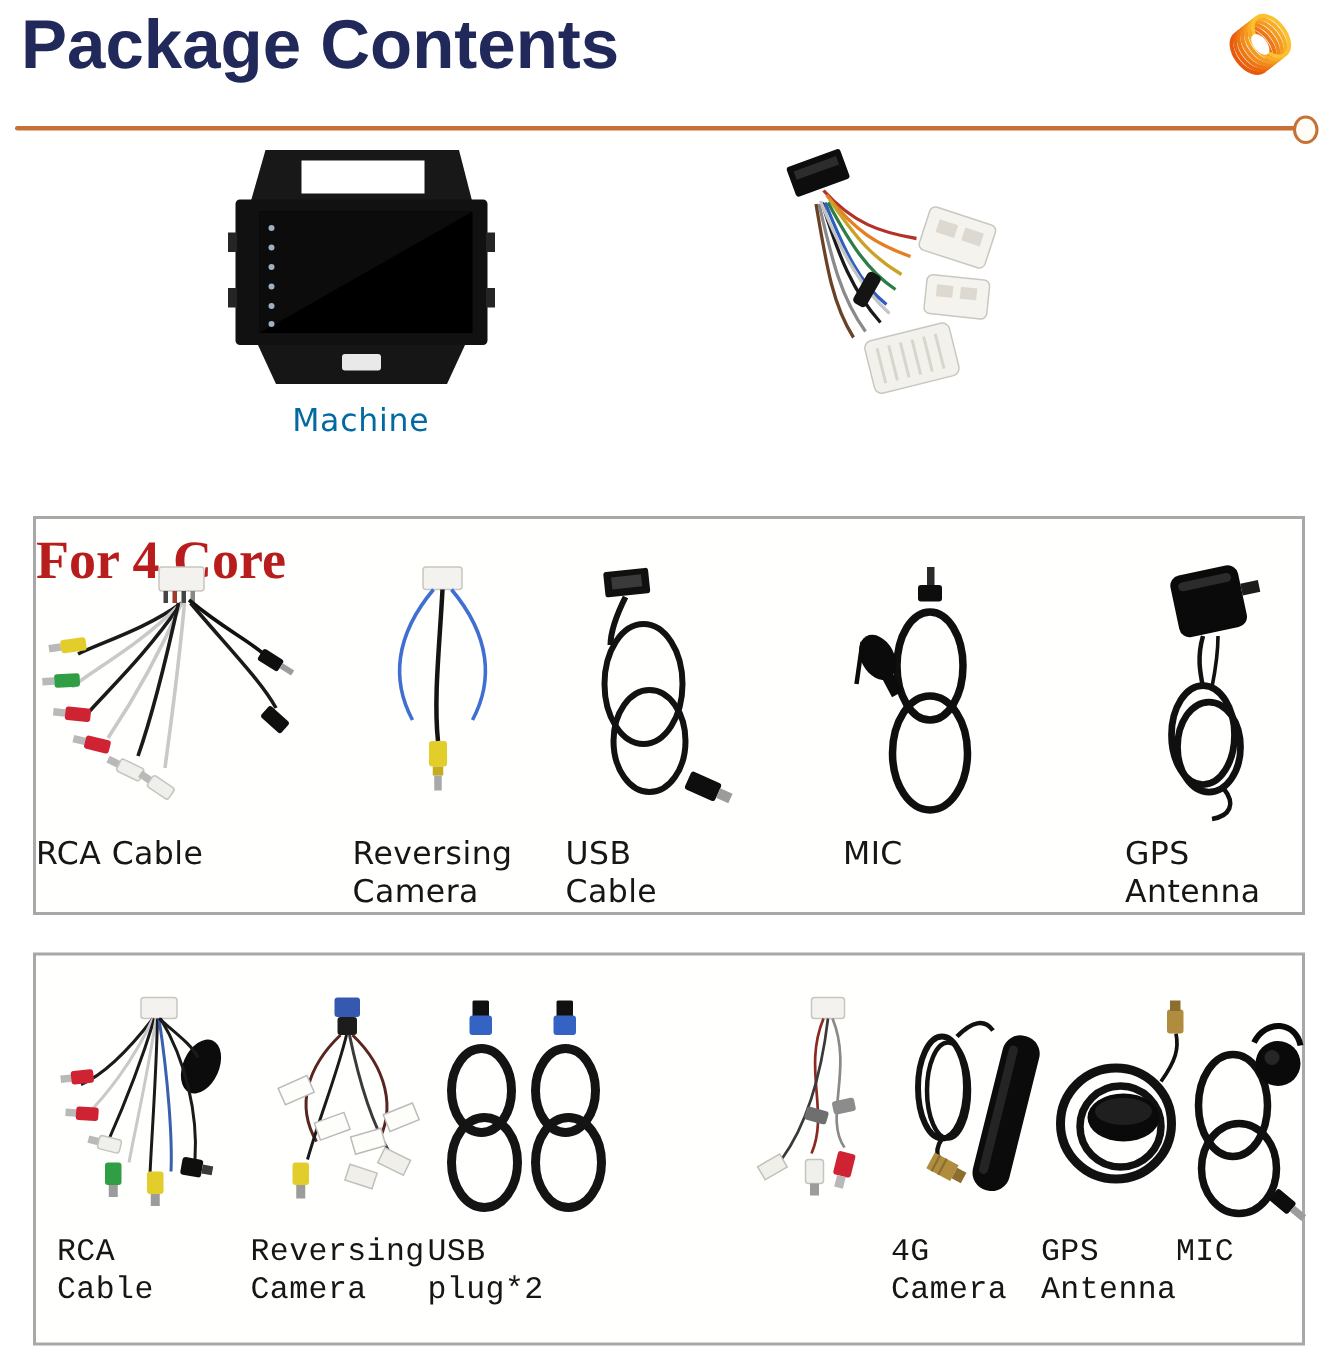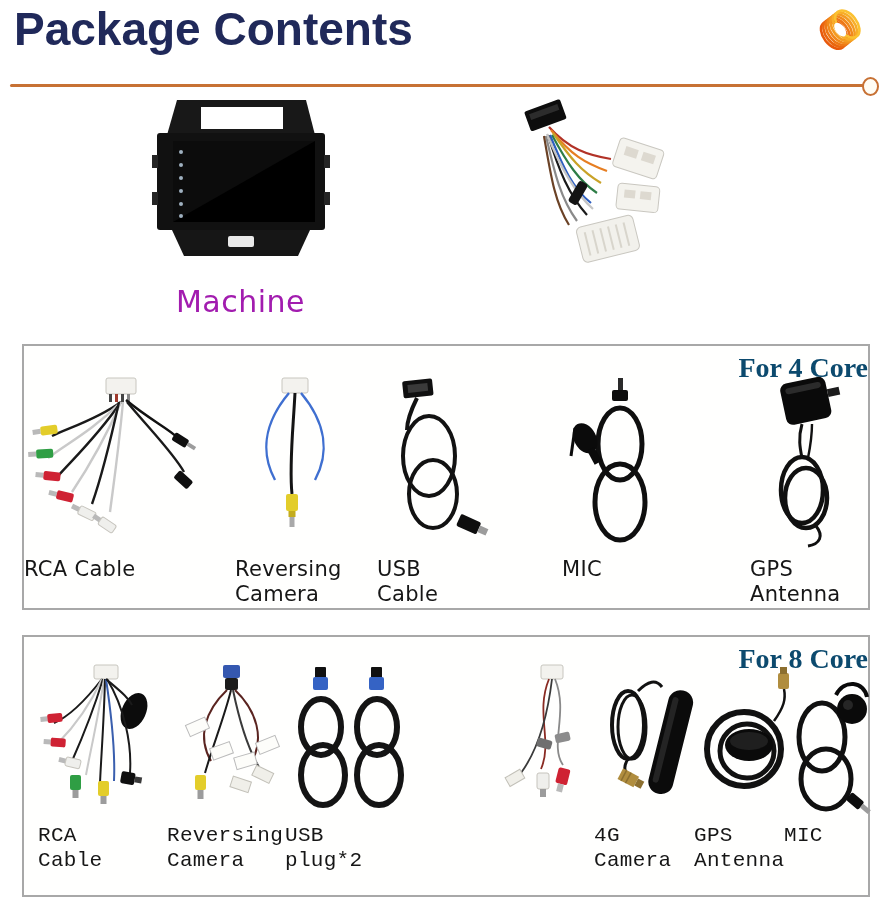--- a/index.html
+++ b/index.html
@@ -10,27 +10,27 @@
     font-family:"Liberation Sans", sans-serif;font-size:46px;font-weight:800;
     letter-spacing:0px;color:#20295a;}
   .logo{position:absolute;left:818px;top:3px;width:46px;height:52px;}
   .divider{position:absolute;left:10px;top:84px;width:854px;height:3px;
     background:#c77134;border-radius:2px;}
   .divider-dot{position:absolute;left:862px;top:77px;width:13px;height:15px;
     border:2px solid #c77134;border-radius:50%;background:#fffdf5;}
   
   .figure{position:absolute;text-align:center;}
   .figure svg{display:block;margin:0 auto;}
-  .fig-label{margin-top:21px;font-size:30px;color:#a21caf;font-weight:500;letter-spacing:.5px;}
+  .fig-label{margin-top:5px;font-size:21px;color:#0369a1;font-weight:500;letter-spacing:.5px;}
   
   .box{position:absolute;left:22px;width:844px;border:2px solid #a8a8a8;background:#fffffe;}
   .box-4core{top:344px;height:262px;}
   .box-8core{top:635px;height:258px;}
-  .box-title{position:absolute;left:0;right:0;top:6px;text-align:right;
-    font-family:"Liberation Serif", serif;font-weight:bold;font-size:28px;color:#0c4a6e;}
+  .box-title{position:absolute;left:0;right:0;top:6px;text-align:left;
+    font-family:"Liberation Serif", serif;font-weight:bold;font-size:36px;color:#b91c1c;}
   .box-item{position:absolute;text-align:left;}
   .box-item svg{display:block;margin:0 auto;}
   .box-4core .box-item{top:30px;}
   .box-8core .box-item{top:26px;font-family:Liberation Mono, monospace;}
   .item-label{font-size:21px;line-height:1.18;color:#161616;font-weight:500;
     white-space:pre-line;letter-spacing:.3px;margin-top:3px;}
 </style>
 </head>
 <body>
 
@@ -237,21 +237,20 @@
         <ellipse cx="52" cy="114" rx="21" ry="33" fill="none" stroke="#101010" stroke-width="4.5"></ellipse>
         <ellipse cx="56" cy="122" rx="21" ry="30" fill="none" stroke="#101010" stroke-width="4.5"></ellipse>
         <path d="M66 150 C 74 160, 70 168, 58 170" fill="none" stroke="#101010" stroke-width="3"></path>
       </svg>
       <div class="item-label">GPS
 Antenna</div>
     </div>
   </div>
 
   <div class="box box-8core">
-    <div class="box-title">For 8 Core</div>
 
     <div class="box-item" style="left:14px;width:136px;">
       <svg width="132" height="158" viewBox="0 0 132 158">
         <rect x="54" y="2" width="24" height="14" rx="2" fill="#f3f2ee" stroke="#c8c6bf"></rect>
         <ellipse cx="94" cy="48" rx="12" ry="19" fill="#0c0c0c" transform="rotate(24 94 48)"></ellipse>
         <g fill="none" stroke-width="2">
           <path d="M62 16 C 45 38, 28 54, 14 60" stroke="#1a1a1a"></path>
           <path d="M62 16 C 48 46, 30 68, 18 80" stroke="#c9c9c9"></path>
           <path d="M63 16 C 52 52, 40 80, 32 98" stroke="#1a1a1a"></path>
           <path d="M64 16 C 58 56, 50 90, 46 112" stroke="#c9c9c9"></path>

